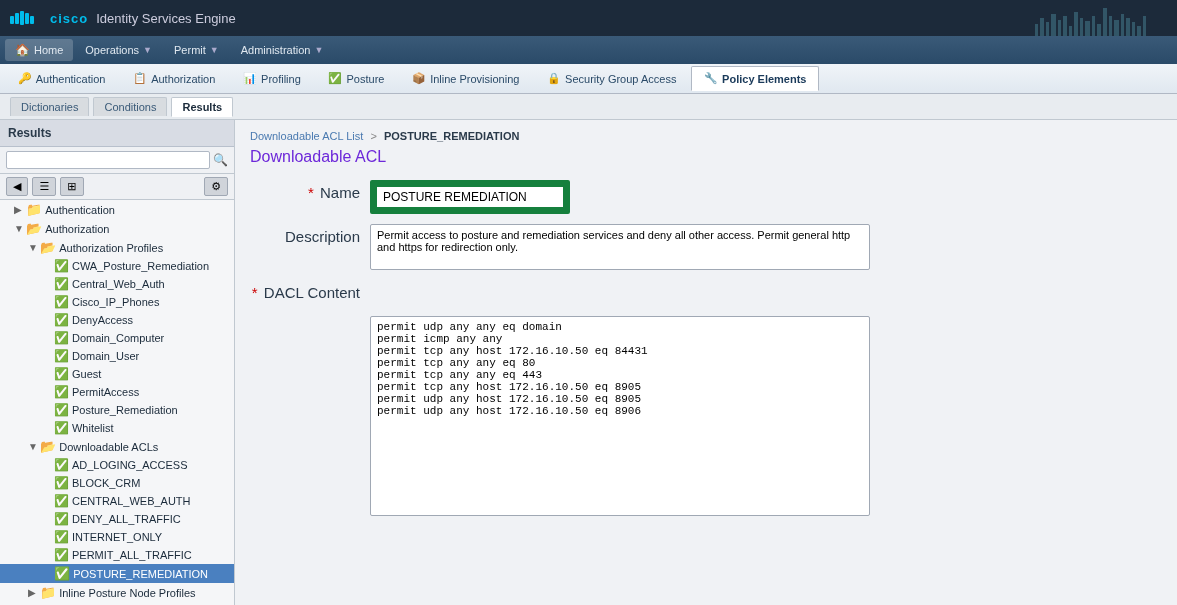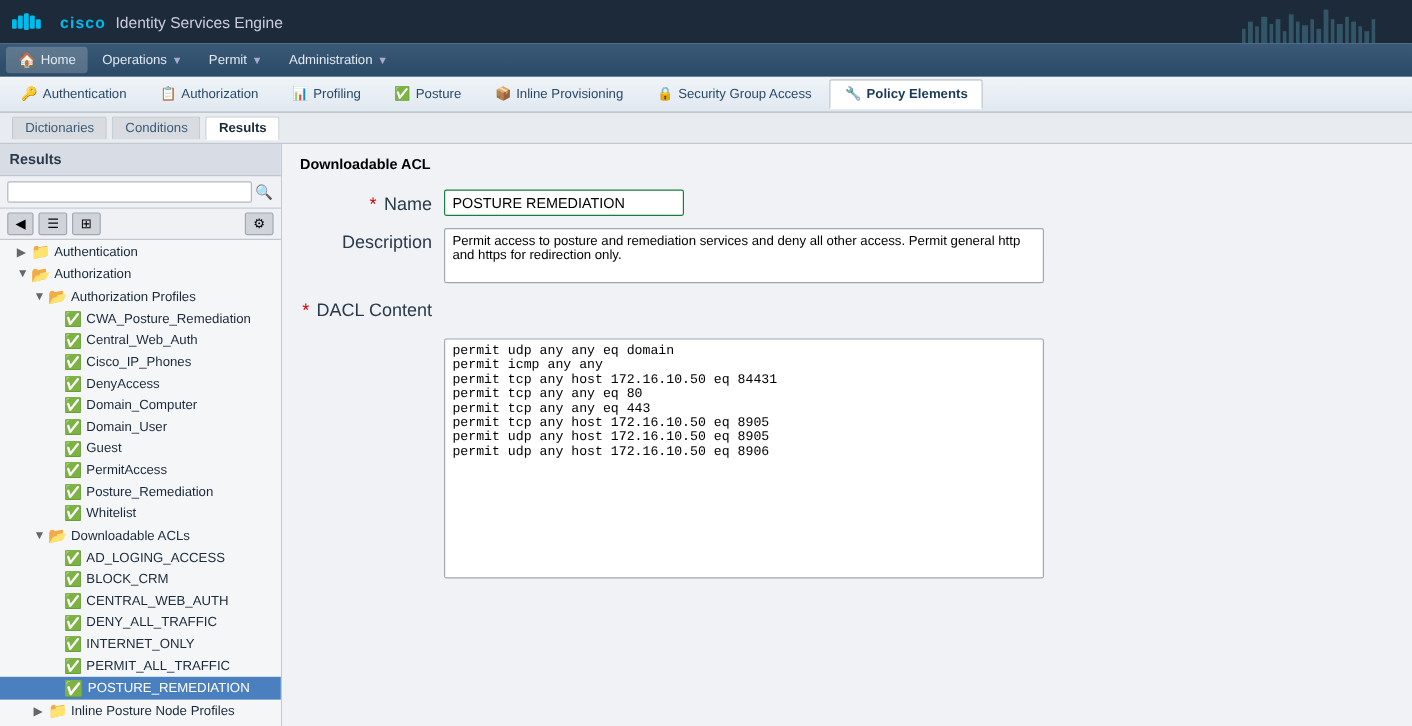--- a/index.html
+++ b/index.html
@@ -208,42 +208,42 @@
     }
     #breadcrumb {
       font-size: 11px;
       color: #4a7ab0;
       margin-bottom: 6px;
     }
     #breadcrumb a { color: #4a7ab0; text-decoration: none; }
     #breadcrumb .sep { color: #888; margin: 0 4px; }
     #breadcrumb .current { color: #2a3a4a; font-weight: bold; }
     #page-title {
-      font-size: 12px;
-      font-weight: bold;
-      color: #000000;
+      font-size: 16px;
+      font-weight: normal;
+      color: #6d28d9;
       margin-bottom: 14px;
     }
     .form-row {
       display: flex;
       align-items: flex-start;
       margin-bottom: 10px;
       gap: 10px;
     }
     .form-label {
       text-align: right;
       width: 110px;
       font-size: 15px;
       color: #2a3a4a;
       padding-top: 4px;
       flex-shrink: 0;
     }
     .required-star { color: #cc0000; margin-right: 2px; }
     .form-input {
-      border: 1px solid #15803d;
+      border: 7px solid #15803d;
       padding: 3px 6px;
       font-size: 12px;
       width: 200px;
       border-radius: 2px;
       background: #fff;
     }
     .form-textarea {
       border: 1px solid #a0a8b4;
       padding: 4px 6px;
       font-size: 11px;
@@ -515,20 +515,25 @@
     </div>
     <div class="tree-item indent1">
 
       <span class="tree-icon folder-icon">📁</span>
 
     </div>
 
   </div>
 
   <div id="main-panel">
+    <div id="breadcrumb">
+      <a href="#">Downloadable ACL List</a>
+      <span class="sep">&gt;</span>
+      <span class="current">POSTURE_REMEDIATION</span>
+    </div>
     <div id="page-title">Downloadable ACL</div>
 
     <div class="form-row">
       <div class="form-label">
         <span class="required-star">*</span>
         <span>Name</span>
       </div>
       <input type="text" class="form-input" id="name-field" value="POSTURE REMEDIATION" style="">
     </div>
 

